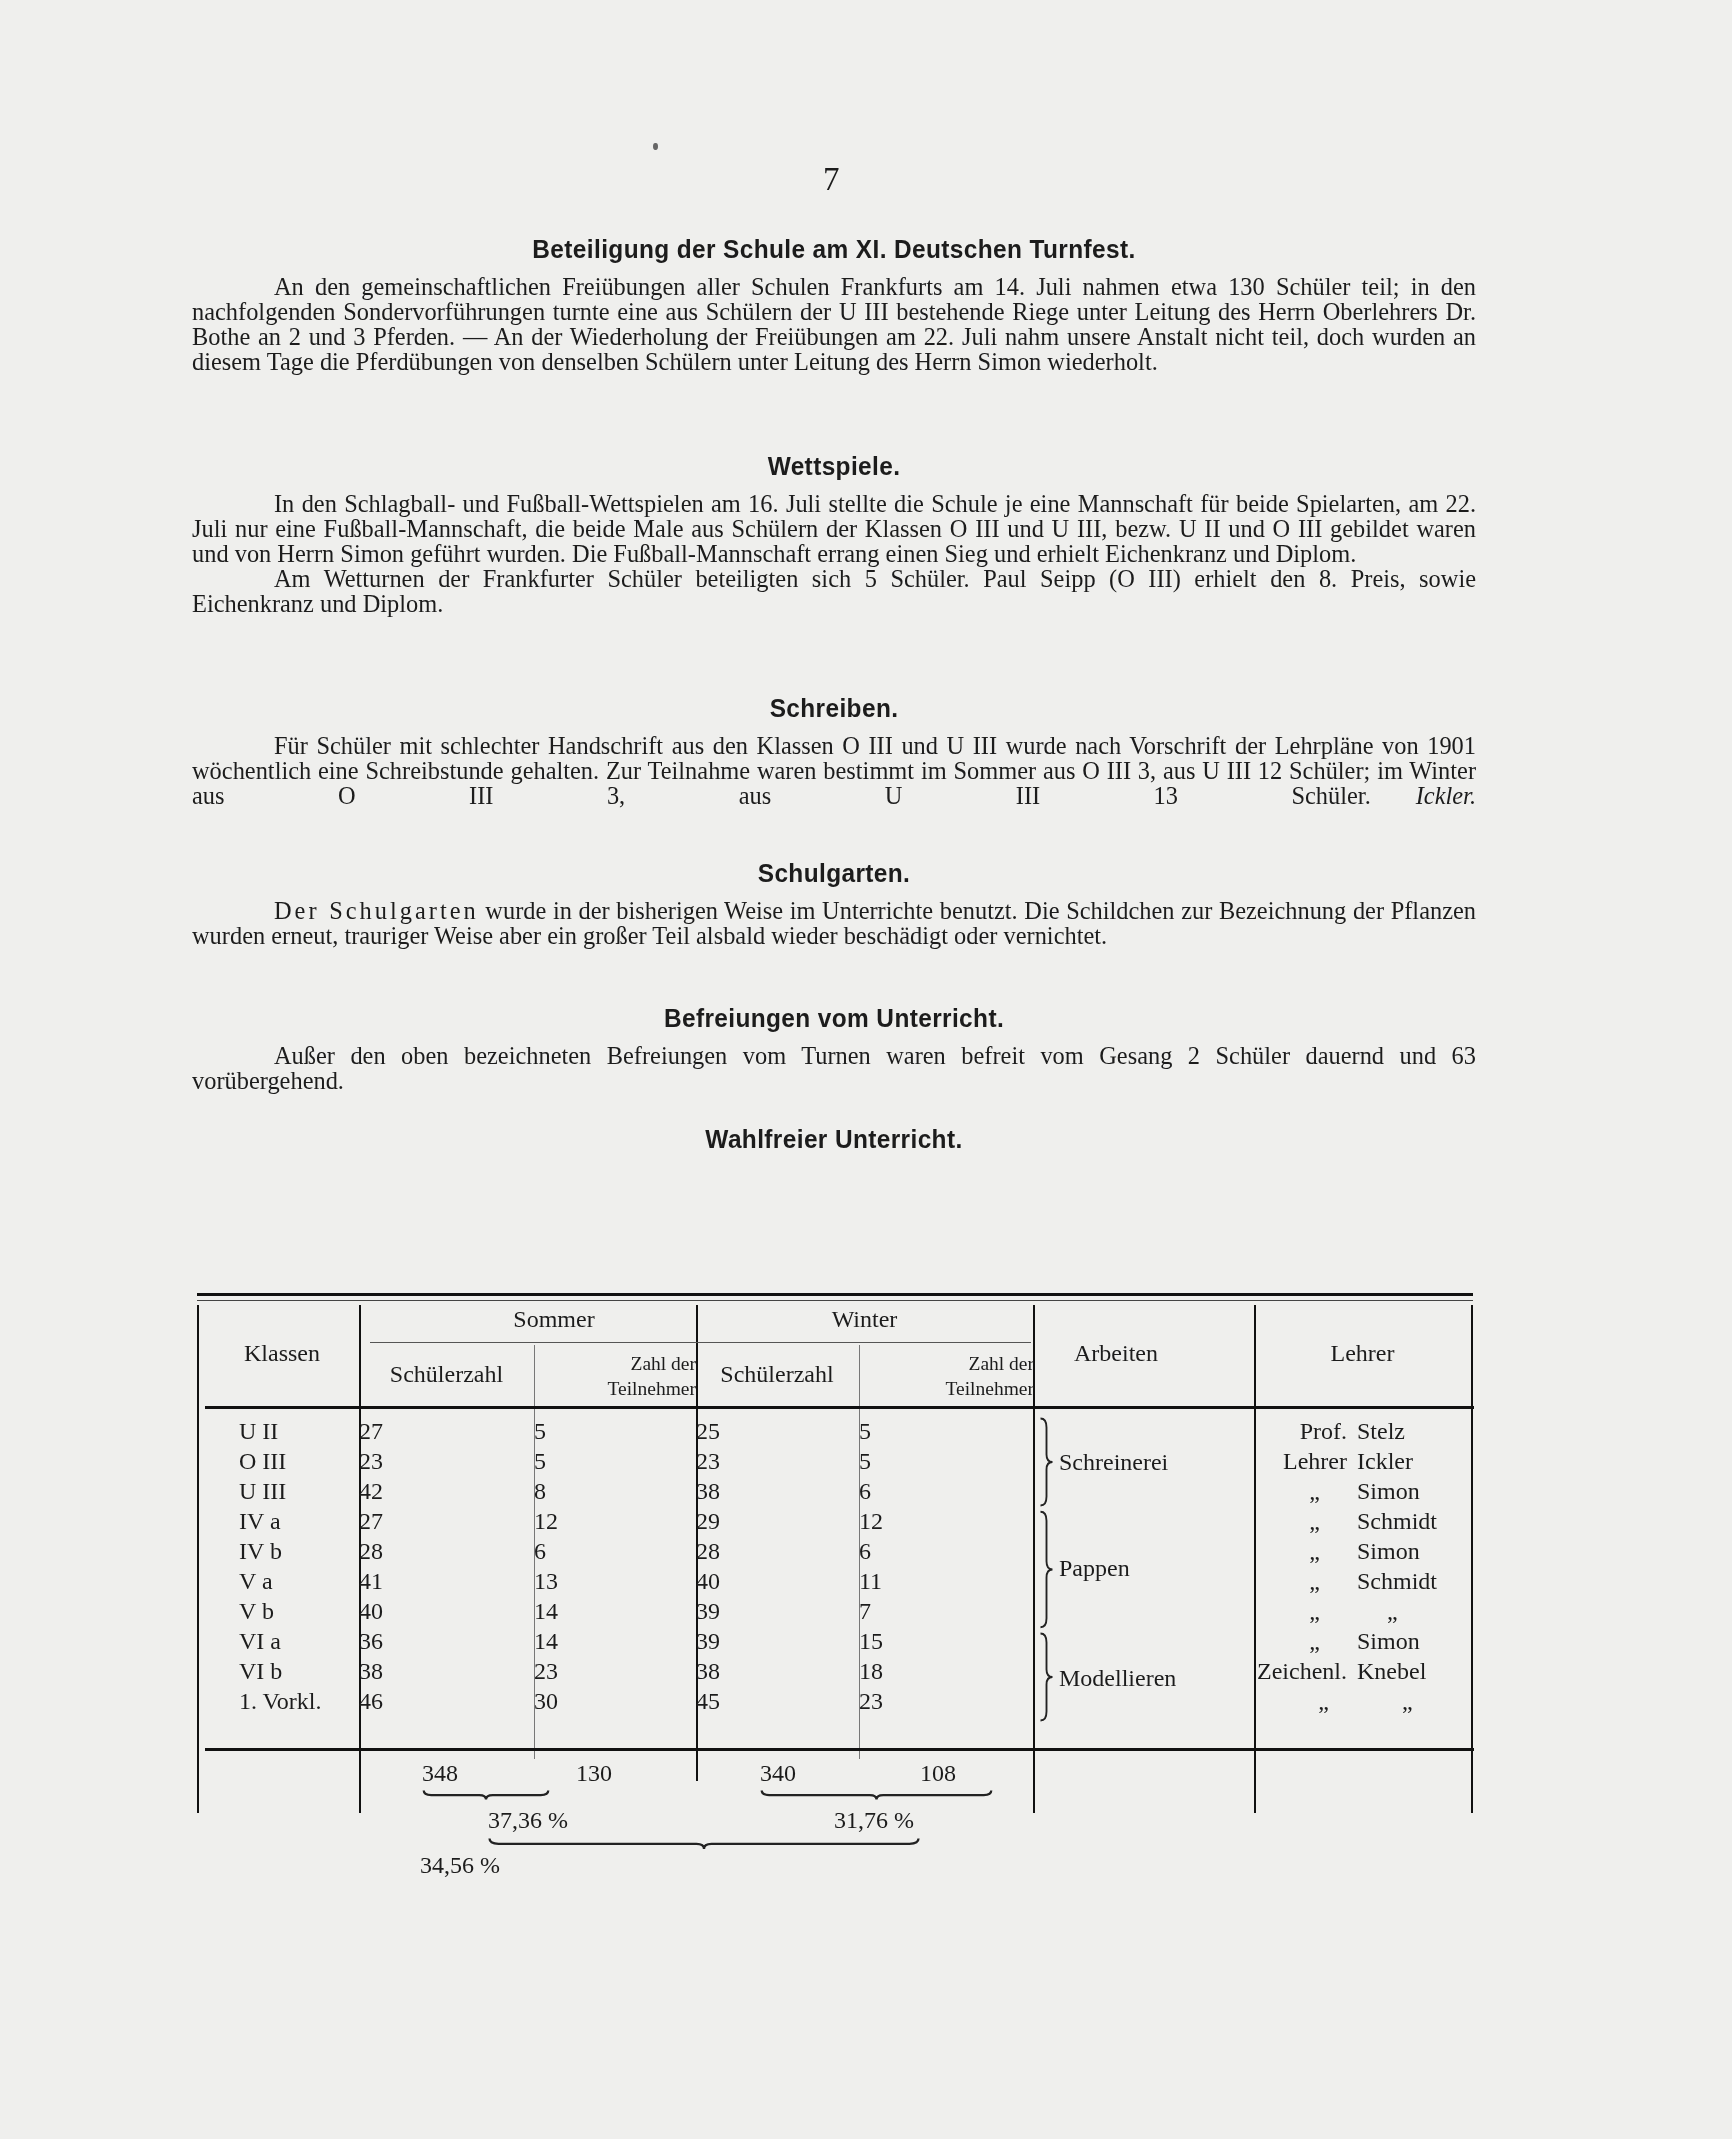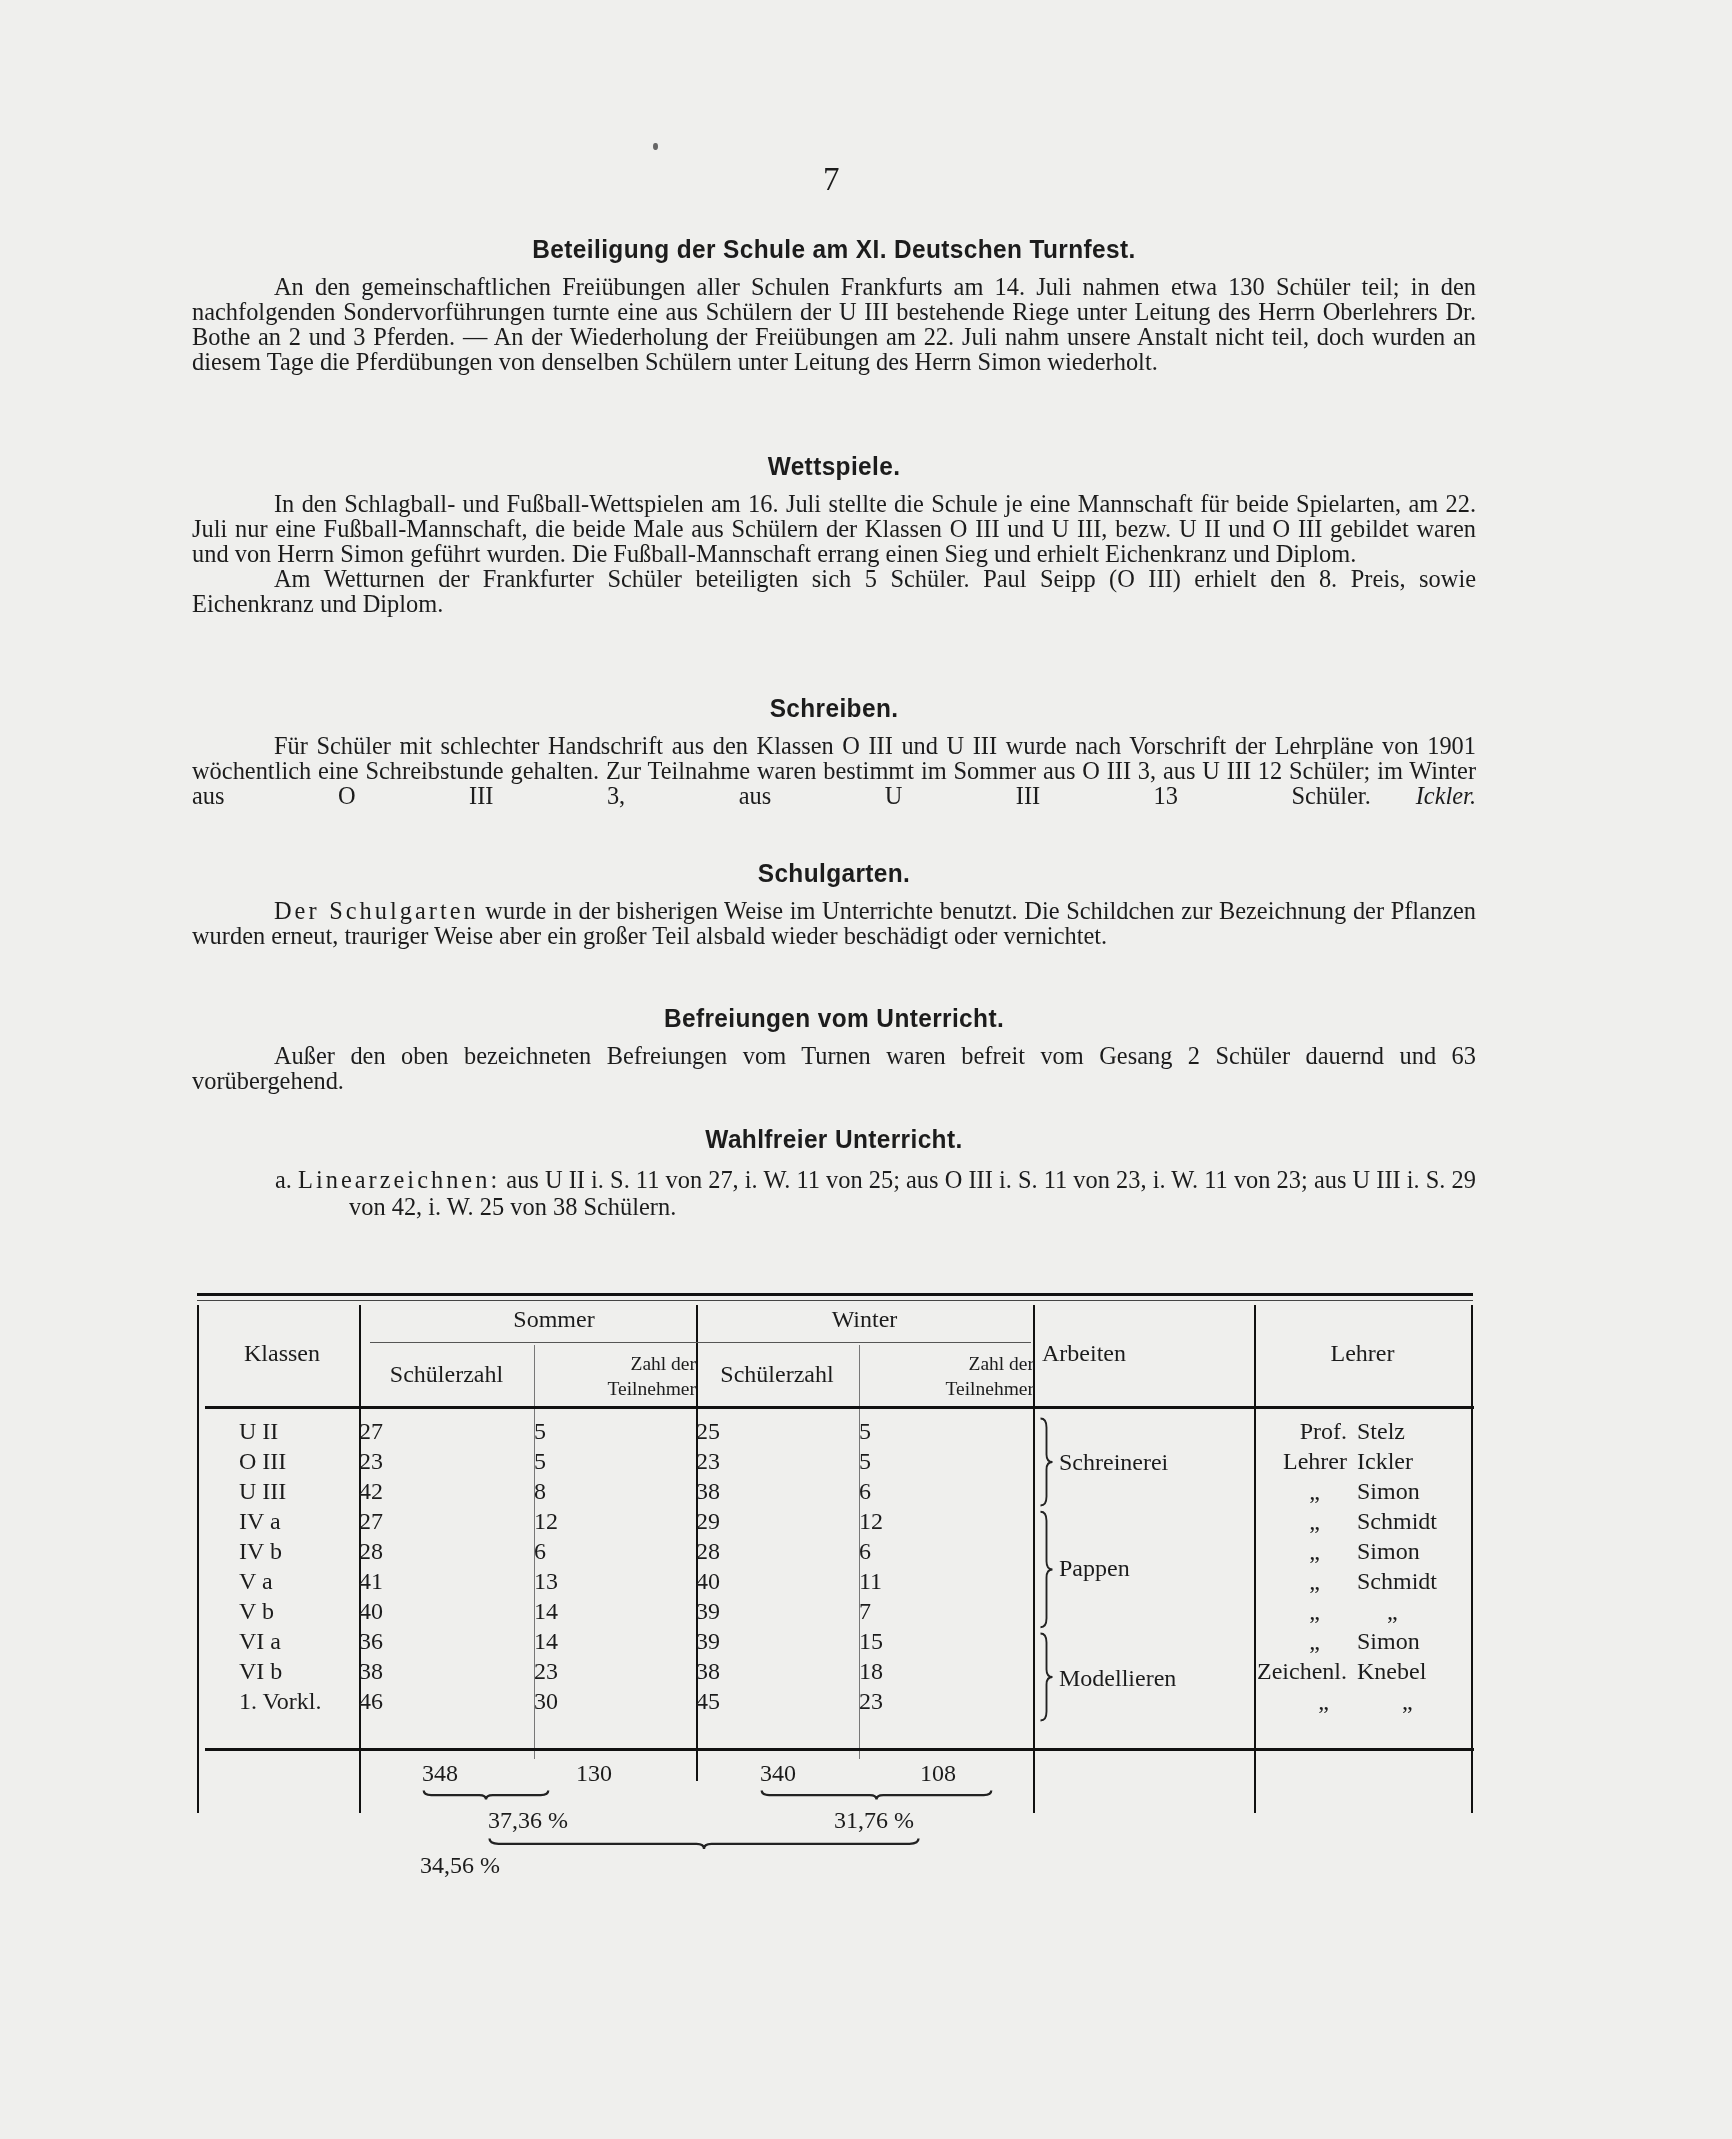--- a/index.html
+++ b/index.html
@@ -79,23 +79,20 @@
     <p class="ind" style="margin-top:9px;"><span class="sp">Der Schulgarten</span><span> wurde in der bisherigen Weise im Unterrichte benutzt. Die Schildchen zur Bezeichnung der Pflanzen wurden erneut, trauriger Weise aber ein großer Teil alsbald wieder beschädigt oder vernichtet.</span></p>
   </div>
 
   <div class="block" style="top:1003px;">
     <h2>Befreiungen vom Unterricht.</h2>
     <p class="ind" style="margin-top:9px;">Außer den oben bezeichneten Befreiungen vom Turnen waren befreit vom Gesang 2 Schüler dauernd und 63 vorübergehend.</p>
   </div>
 
   <div class="block" style="top:1124px;">
     <h2>Wahlfreier Unterricht.</h2>
-    <div class="list-item" style="margin-top:10.5px;">
-      <span class="hang"><span>a.</span> <span class="sp">Linearzeichnen:</span><span> aus U II i. S. 11 von 27, i. W. 11 von 25; aus O III i. S. 11 von 23, i. W. 11 von 23; aus U III i. S. 29 von 42, i. W. 25 von 38 Schülern.</span></span>
-    </div>
   </div>
 
   <div class="tbl">
     <div class="topline1"></div>
     <div class="topline2"></div>
 
     <div class="vline" style="left:0; top:28.5px; height:508px;"></div>
     <div class="vline" style="left:162px; top:28.5px; height:508px;"></div>
     <div class="vthin" style="left:337px; top:69px; height:414px;"></div>
     <div class="vline" style="left:499px; top:28.5px; height:476px;"></div>
@@ -108,21 +105,21 @@
     <div class="hline" style="left:7.5px; top:130px; width:1269px;"></div>
     <div class="hline" style="left:7.5px; top:472px; width:1269px;"></div>
 
     <div class="cell c" style="left:7.5px; top:64px; width:155px;">Klassen</div>
     <div class="cell c" style="left:162px; top:30px; width:390px;text-align:center;">Sommer</div>
     <div class="cell c" style="left:499px; top:30px; width:337px;">Winter</div>
     <div class="cell c" style="left:162px; top:85px; width:175px;">Schülerzahl</div>
     <div class="cell small" style="left:337px; top:75px; width:162px;"><span>Zahl der</span><br><span>Teilnehmer</span></div>
     <div class="cell c" style="left:499px; top:85px; width:162px;">Schülerzahl</div>
     <div class="cell small" style="left:662px; top:75px; width:175px;"><span>Zahl der</span><br><span>Teilnehmer</span></div>
-    <div class="cell c" style="left:792px; top:64px; width:190px;">Arbeiten</div>
+    <div class="cell c" style="left:824px; top:64px; width:190px;">Arbeiten</div>
     <div class="cell c" style="left:1057px; top:64px; width:217px;">Lehrer</div>
 
     <div class="col" style="left:42px; top:140px; width:120px;">
       <div>U II</div>
       <div>O III</div>
       <div>U III</div>
       <div>IV a</div>
       <div>IV b</div>
       <div>V a</div>
       <div>V b</div>

